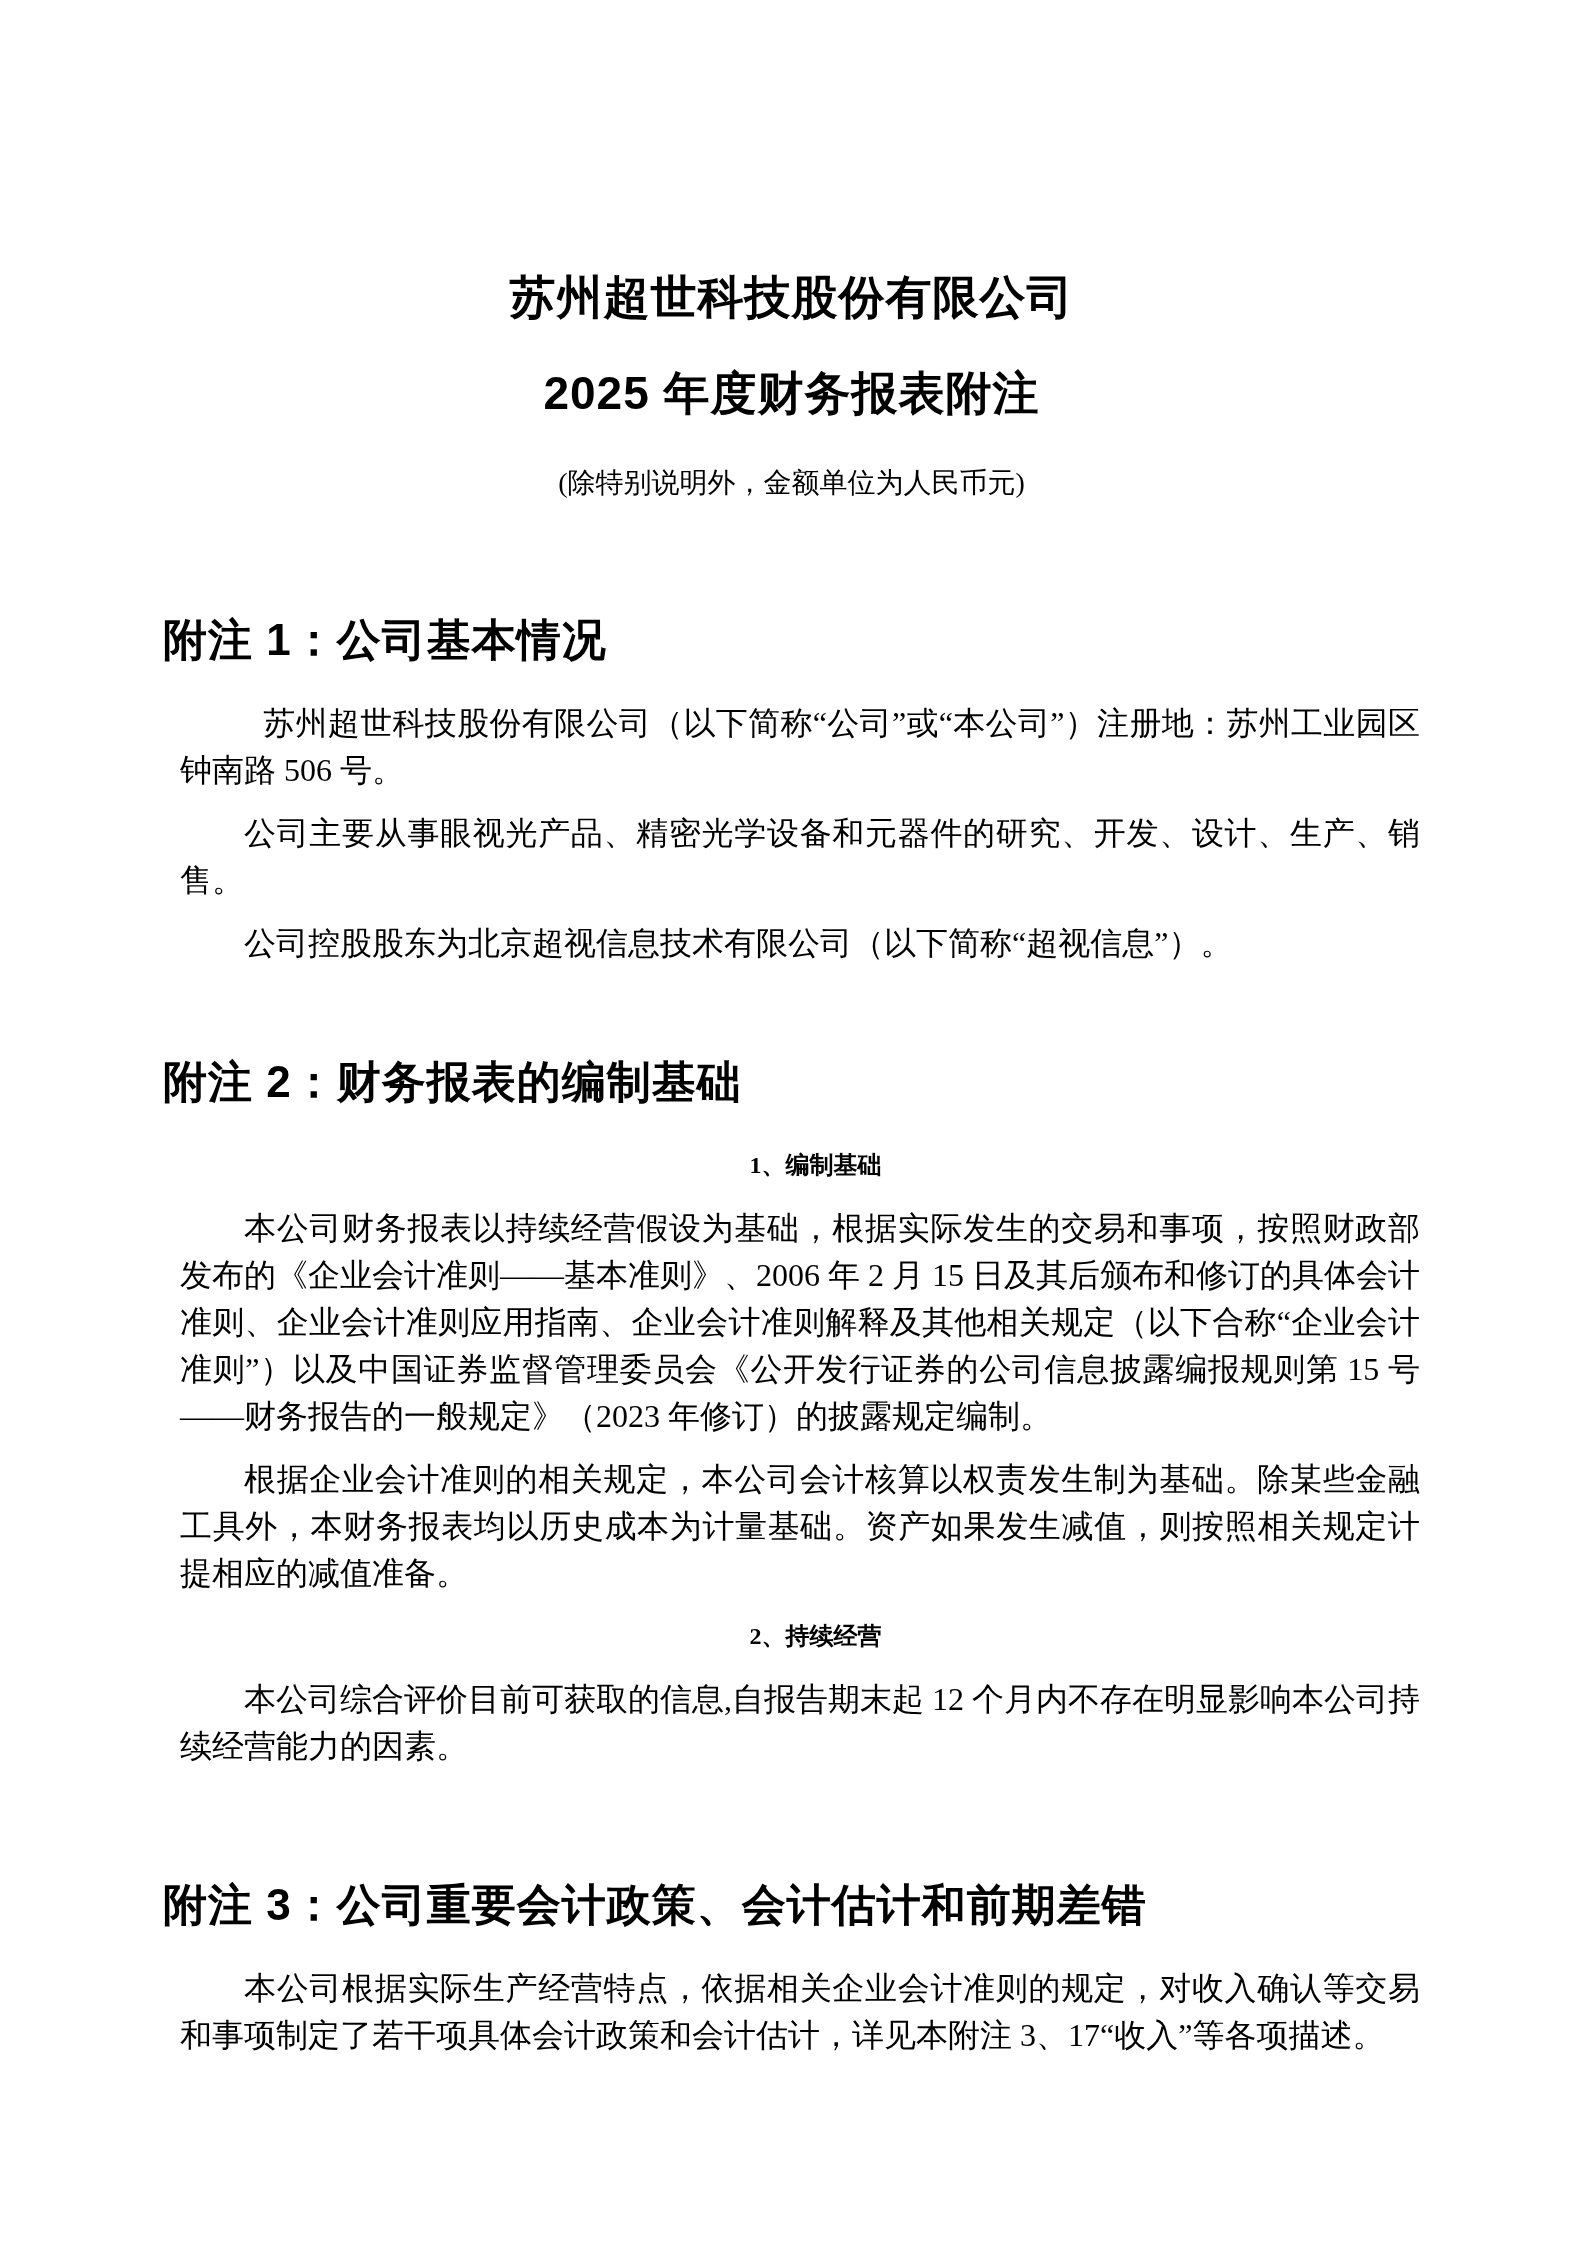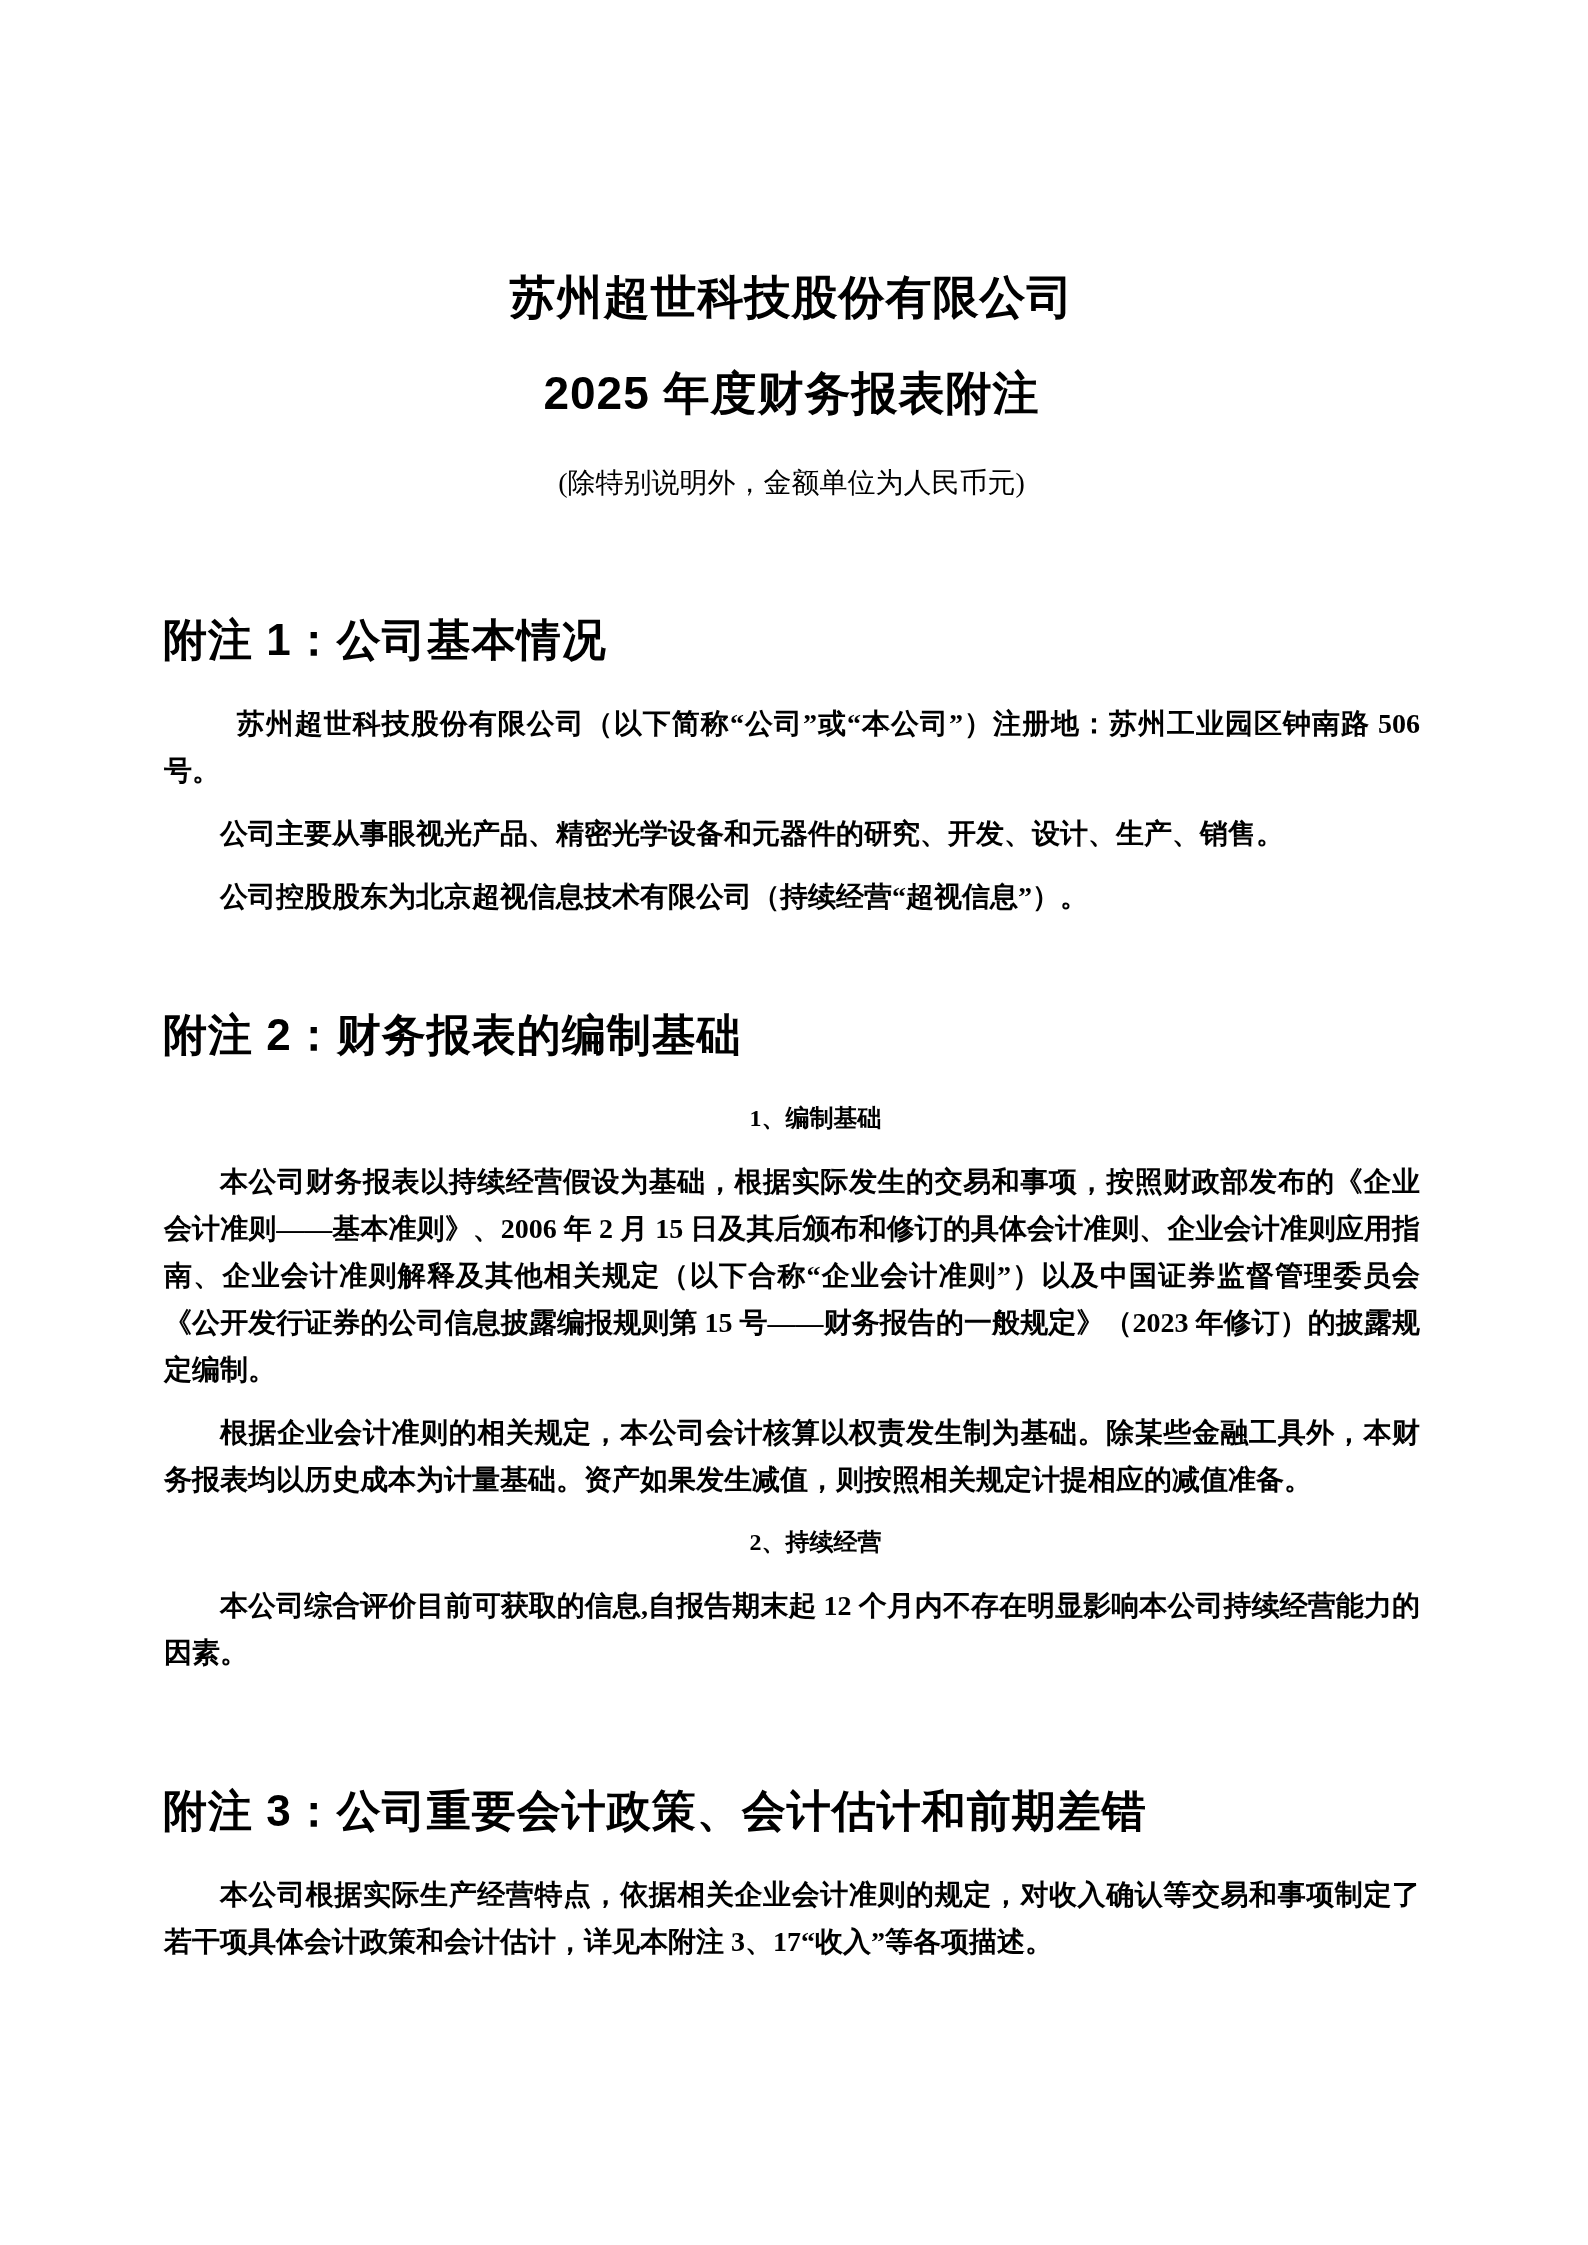--- a/index.html
+++ b/index.html
@@ -48,26 +48,25 @@
     line-height: 40px;
     letter-spacing: 1px;
   }
   .section-title.first {
     margin-top: 120px;
   }
   .section-title.extra {
     margin-top: 115px;
   }
   p.body-p {
-    margin: 0 0 16px 1px;
-    font-size: 28px;
+    margin: 0 0 16px 17px;
+    font-size: 32px;
     line-height: 47px;
     text-align: justify;
     text-indent: 2em;
-    font-weight: bold;
   }
   p.indent-wide {
     text-indent: 2.6em;
   }
   p.sub-title {
     margin: 0 0 16px 0;
     font-size: 24px;
     line-height: 47px;
     font-weight: 700;
     text-indent: 2em;
@@ -79,21 +78,21 @@
 
 <div class="page">
 
   <h1 class="doc-title">苏州超世科技股份有限公司</h1>
   <h1 class="doc-title doc-subtitle">2025 年度财务报表附注</h1>
   <p class="unit-note">(除特别说明外，金额单位为人民币元)</p>
 
   <h2 class="section-title first">附注 1：公司基本情况</h2>
   <p class="body-p indent-wide">苏州超世科技股份有限公司（以下简称“公司”或“本公司”）注册地：苏州工业园区钟南路 506 号。</p>
   <p class="body-p">公司主要从事眼视光产品、精密光学设备和元器件的研究、开发、设计、生产、销售。</p>
-  <p class="body-p">公司控股股东为北京超视信息技术有限公司（持续经营“超视信息”）。</p>
+  <p class="body-p">公司控股股东为北京超视信息技术有限公司（以下简称“超视信息”）。</p>
 
   <h2 class="section-title">附注 2：财务报表的编制基础</h2>
   <p class="sub-title">1、编制基础</p>
   <p class="body-p">本公司财务报表以持续经营假设为基础，根据实际发生的交易和事项，按照财政部发布的《企业会计准则——基本准则》、2006 年 2 月 15 日及其后颁布和修订的具体会计准则、企业会计准则应用指南、企业会计准则解释及其他相关规定（以下合称“企业会计准则”）以及中国证券监督管理委员会《公开发行证券的公司信息披露编报规则第 15 号——财务报告的一般规定》（2023 年修订）的披露规定编制。</p>
   <p class="body-p">根据企业会计准则的相关规定，本公司会计核算以权责发生制为基础。除某些金融工具外，本财务报表均以历史成本为计量基础。资产如果发生减值，则按照相关规定计提相应的减值准备。</p>
   <p class="sub-title">2、持续经营</p>
   <p class="body-p">本公司综合评价目前可获取的信息,自报告期末起 12 个月内不存在明显影响本公司持续经营能力的因素。</p>
 
   <h2 class="section-title extra">附注 3：公司重要会计政策、会计估计和前期差错</h2>
   <p class="body-p">本公司根据实际生产经营特点，依据相关企业会计准则的规定，对收入确认等交易和事项制定了若干项具体会计政策和会计估计，详见本附注 3、17“收入”等各项描述。</p>

